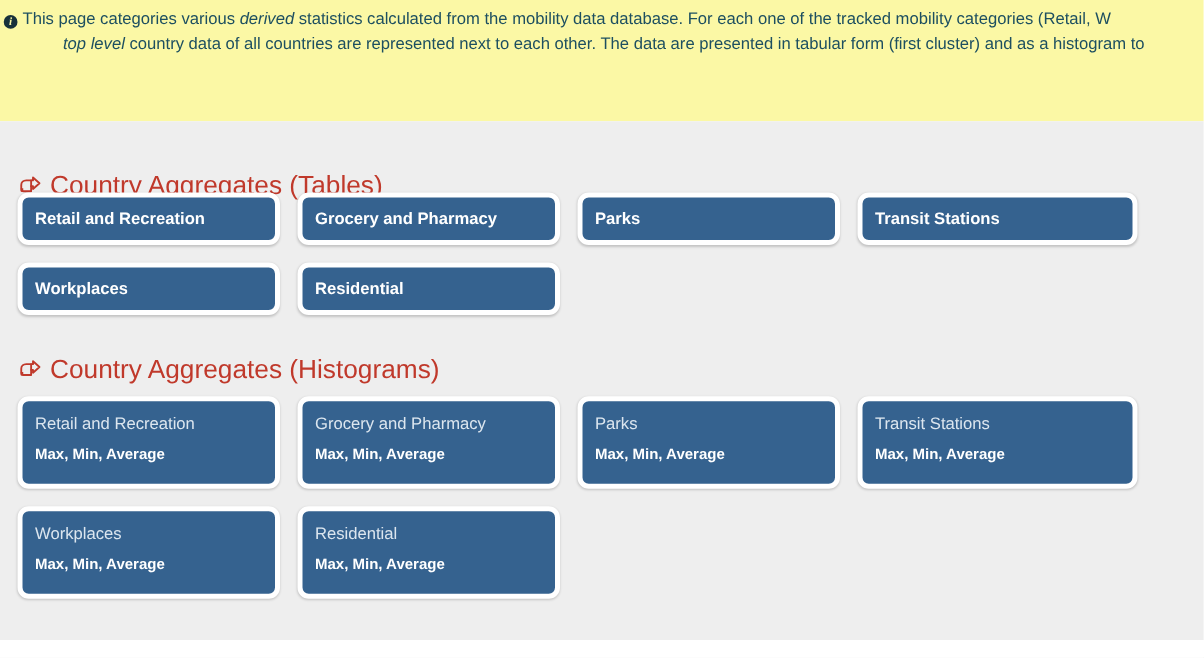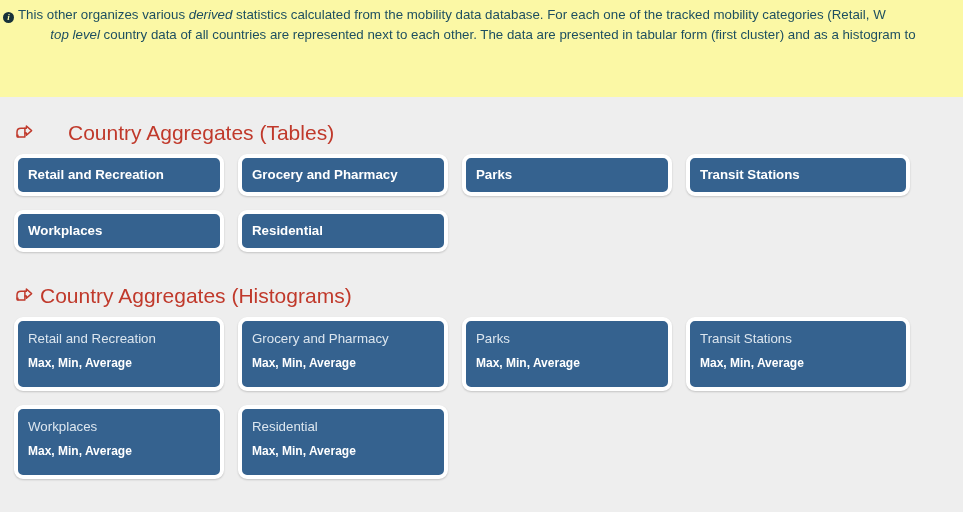--- a/index.html
+++ b/index.html
@@ -95,21 +95,21 @@
     width: 20px;
     height: 20px;
     margin-right: 6px;
     flex: 0 0 auto;
   }
   .section-heading .hand-icon svg {
     display: block;
   }
 
   
-  .heading-tables     { position: absolute; left: 14px; top: 24px; gap: 28px;  }
+  .heading-tables     { position: absolute; left: 14px; top: 40px;  }
   .heading-histograms { position: absolute; left: 14px; top: 187px; }
 
   
   .card-grid {
     position: absolute;
     left: 14px;
     width: 900px;
     display: flex;
     flex-wrap: wrap;
   }
@@ -173,21 +173,21 @@
     color: #ffffff;
     white-space: nowrap;
   }
 </style>
 </head>
 <body>
 
 <div class="page">
 
   <div class="info-banner">
-    <div class="info-text"><span class="info-icon">i</span><span>This other organizes various </span><em>derived</em><span> statistics calculated from the mobility data database. For each one of the tracked mobility categories (Retail, W</span></div>
+    <div class="info-text"><span class="info-icon">i</span><span>This page categories various </span><em>derived</em><span> statistics calculated from the mobility data database. For each one of the tracked mobility categories (Retail, W</span></div>
     <div class="info-text info-line2"><em>top level</em><span> country data of all countries are represented next to each other. The data are presented in tabular form (first cluster) and as a histogram to</span></div>
   </div>
 
   <div class="content">
 
     <h2 class="section-heading heading-tables">
       <span class="hand-icon">
         <svg width="20" height="20" viewBox="0 0 20 20" aria-hidden="true">
           <path d="M12.4 3.0 L17.6 7.6 L12.4 12.2 L12.4 9.9 L10.9 9.9 L10.9 5.3 L12.4 5.3 Z" fill="none" stroke="#c0392b" stroke-width="1.5" stroke-linejoin="round"></path>
           <path d="M10.9 5.3 L7.0 5.3 C4.6 5.3 3.0 6.9 3.0 9.0 L3.0 12.2 C3.0 13.3 3.8 14.0 4.9 14.0 L10.9 14.0 L10.9 9.9" fill="none" stroke="#c0392b" stroke-width="1.5" stroke-linejoin="round" stroke-linecap="round"></path>

